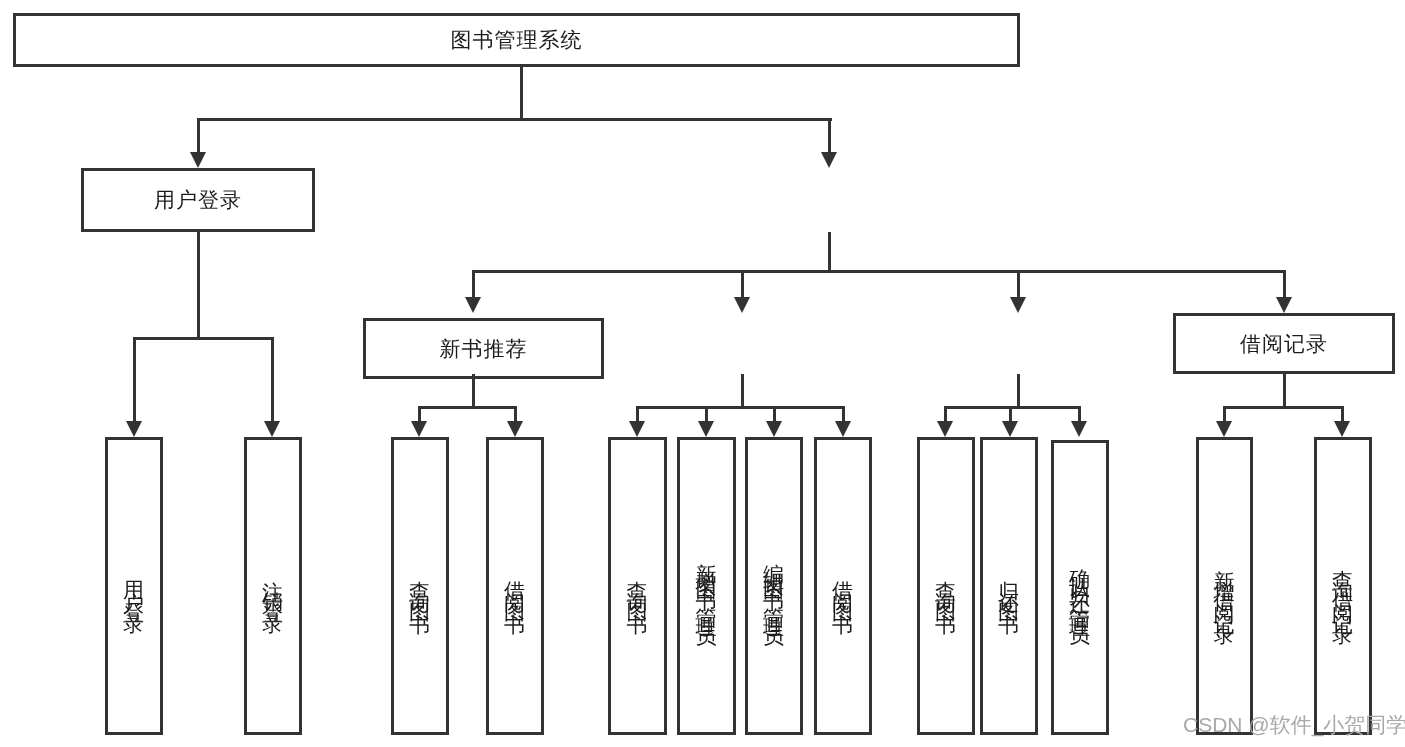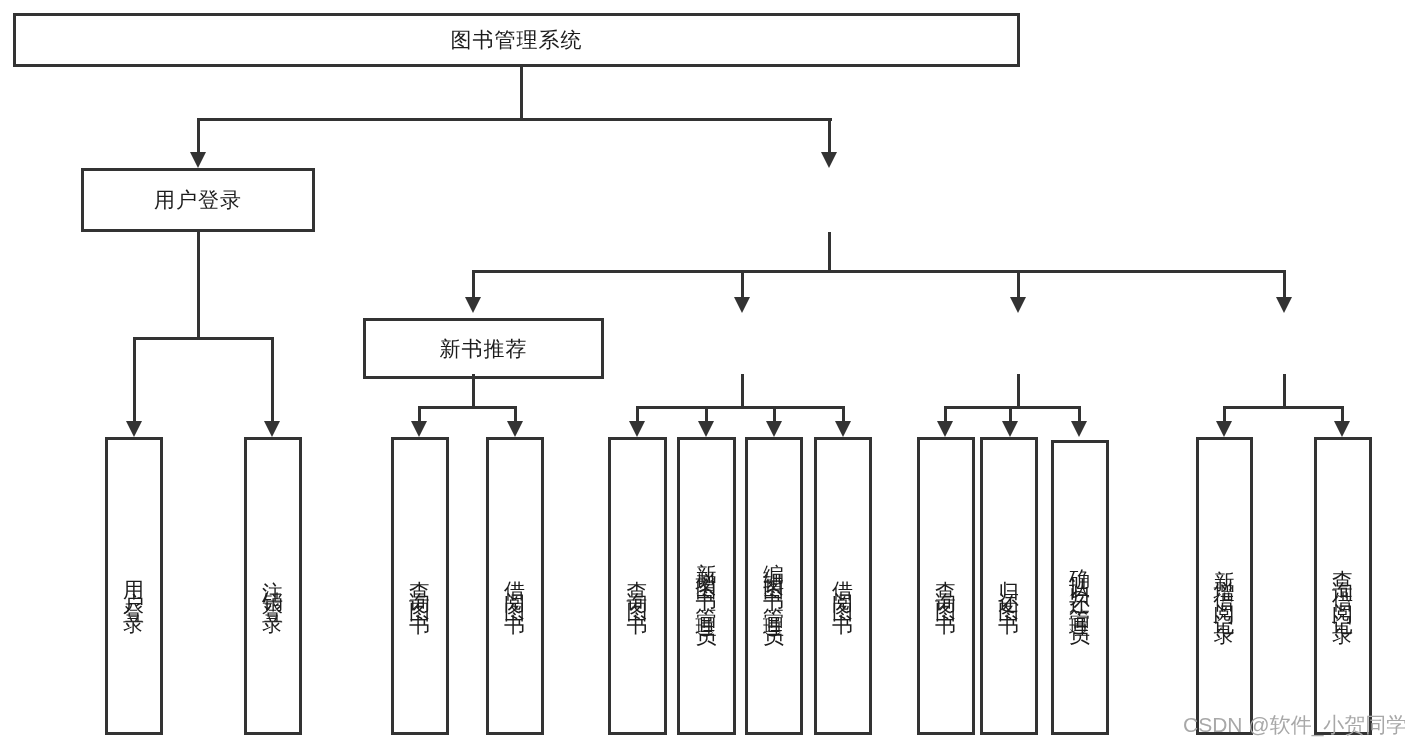--- a/index.html
+++ b/index.html
@@ -60,20 +60,23 @@
   <div class="ah" style="left:465px; top:297px;"></div>
   <div class="line" style="left:741px; top:270px; width:3px; height:28px;"></div>
   <div class="ah" style="left:734px; top:297px;"></div>
   <div class="line" style="left:1017px; top:270px; width:3px; height:28px;"></div>
   <div class="ah" style="left:1010px; top:297px;"></div>
   <div class="line" style="left:1283px; top:270px; width:3px; height:28px;"></div>
   <div class="ah" style="left:1276px; top:297px;"></div>
 
   <div class="box" style="left:363px; top:298px; width:241px; height:61px;margin-top:20px;">
     <span class="hlabel">新书推荐</span>
+  </div>
+  <div class="box" style="left:1173px; top:313px; width:222px; height:61px;">
+    <span class="hlabel">借阅记录</span>
   </div>
 
   <div class="line" style="left:472px; top:374px; width:3px; height:32px;"></div>
   <div class="line" style="left:418px; top:406px; width:99px; height:3px;"></div>
   <div class="line" style="left:418px; top:406px; width:3px; height:17px;"></div>
   <div class="ah" style="left:411px; top:421px;"></div>
   <div class="line" style="left:514px; top:406px; width:3px; height:17px;"></div>
   <div class="ah" style="left:507px; top:421px;"></div>
 
   <div class="line" style="left:741px; top:374px; width:3px; height:32px;"></div>

